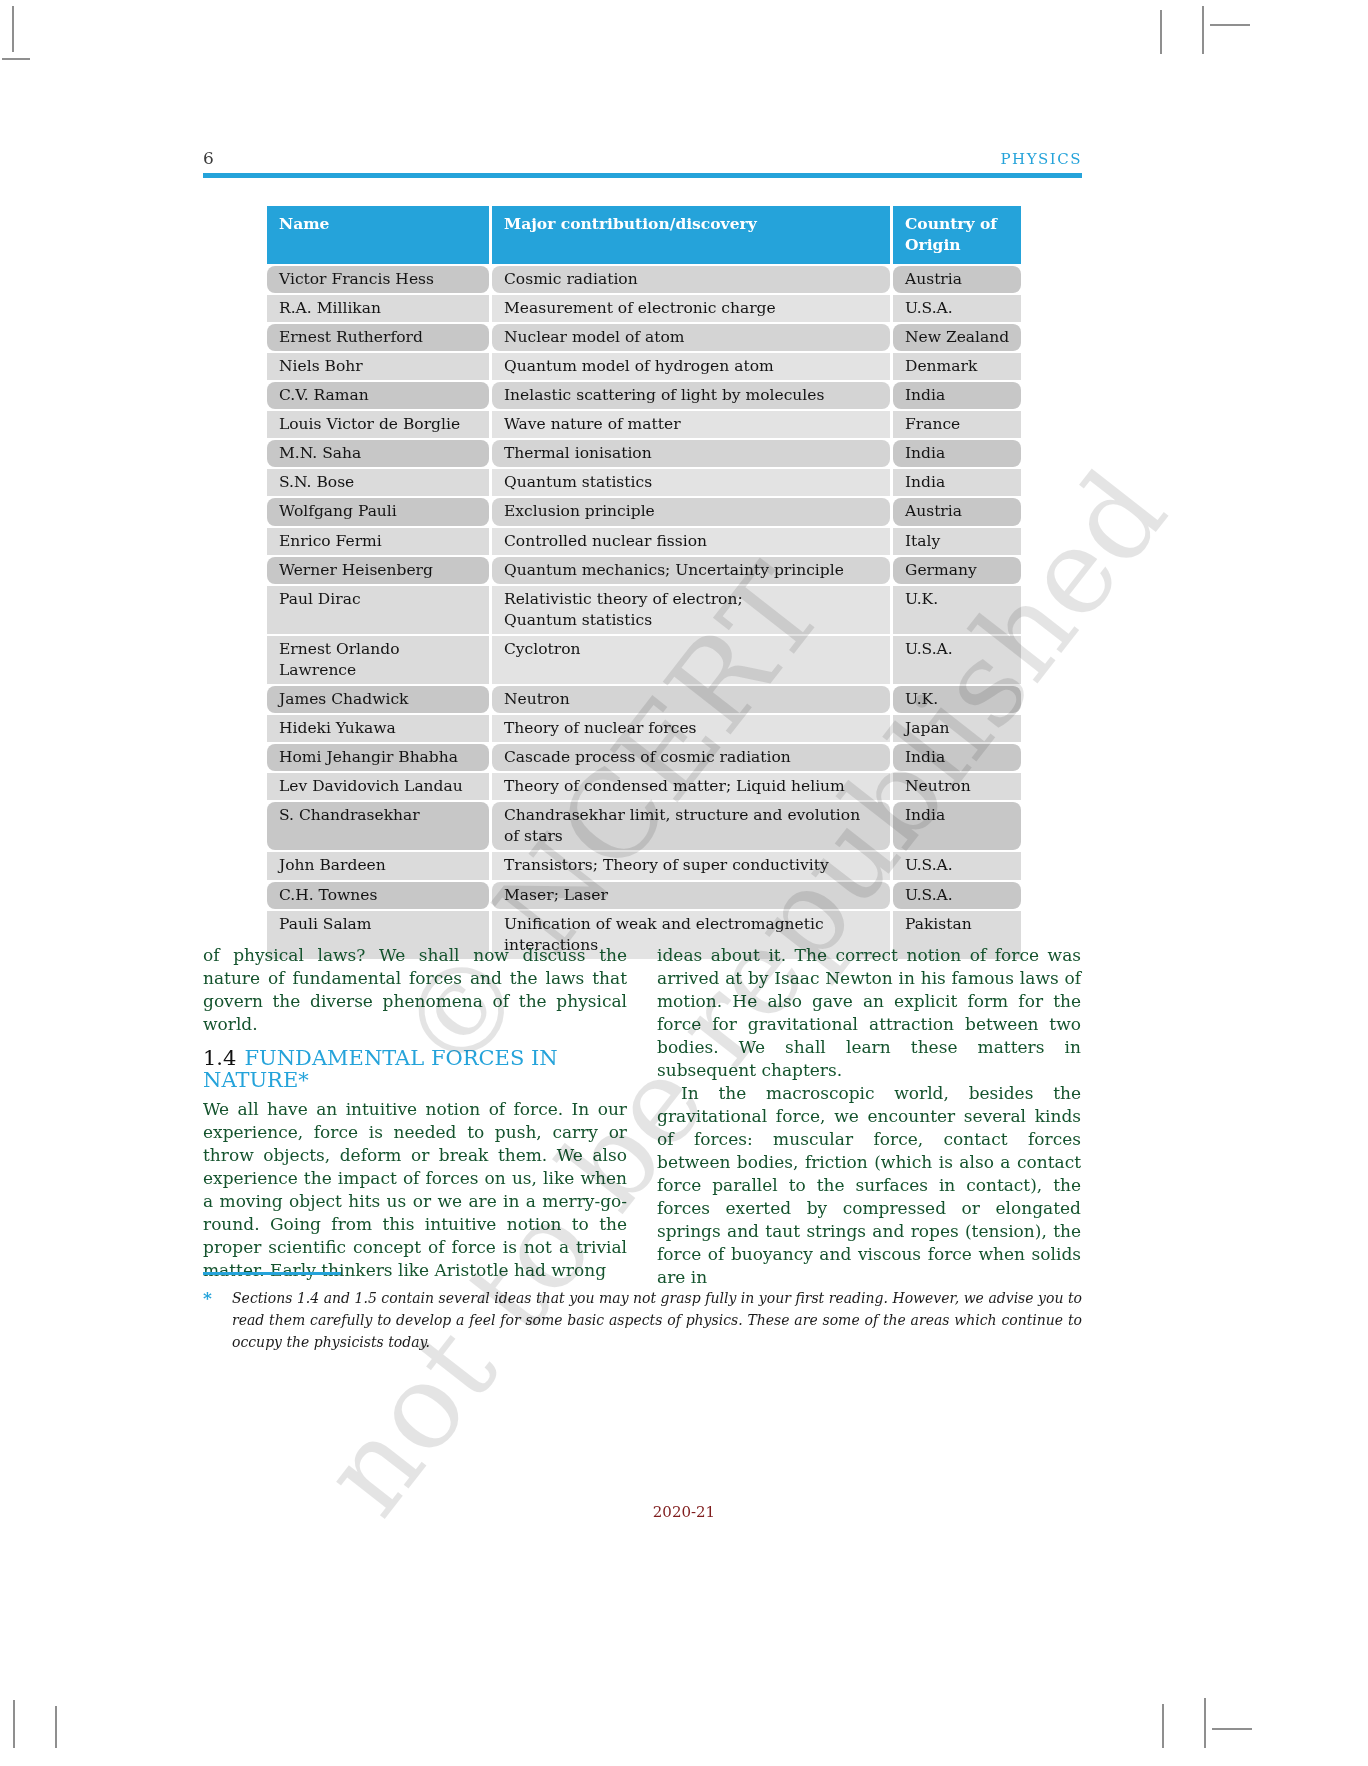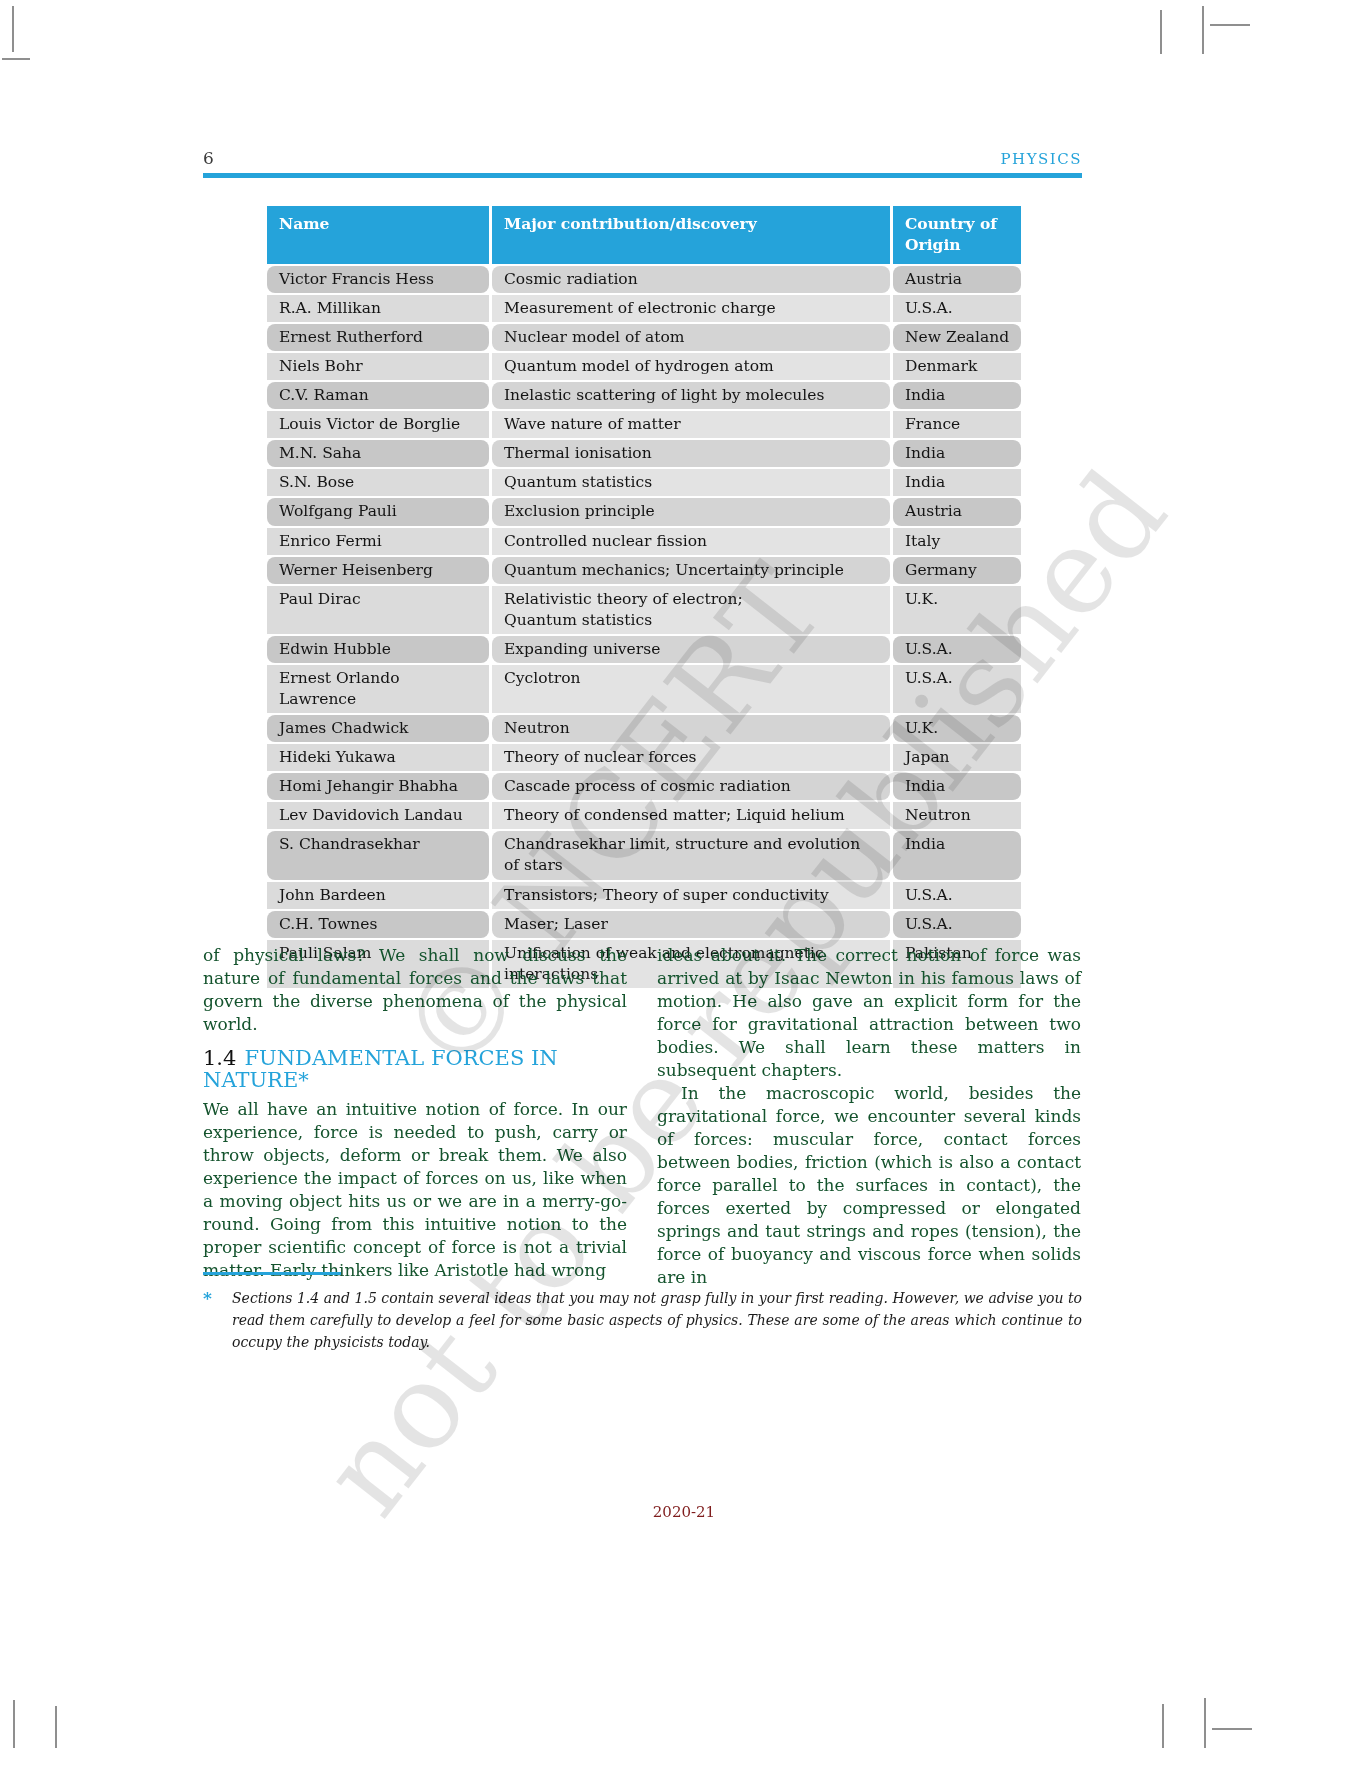--- a/index.html
+++ b/index.html
@@ -204,25 +204,20 @@
           <td>Werner Heisenberg</td>
           <td>Quantum mechanics; Uncertainty principle</td>
           <td>Germany</td>
         </tr>
         <tr class="row-b">
           <td>Paul Dirac</td>
           <td>Relativistic theory of electron;
 Quantum statistics</td>
           <td>U.K.</td>
         </tr>
-        <tr class="row-a">
-          <td>Edwin Hubble</td>
-          <td>Expanding universe</td>
-          <td>U.S.A.</td>
-        </tr>
         <tr class="row-b">
           <td>Ernest Orlando Lawrence</td>
           <td>Cyclotron</td>
           <td>U.S.A.</td>
         </tr>
         <tr class="row-a">
           <td>James Chadwick</td>
           <td>Neutron</td>
           <td>U.K.</td>
         </tr>

